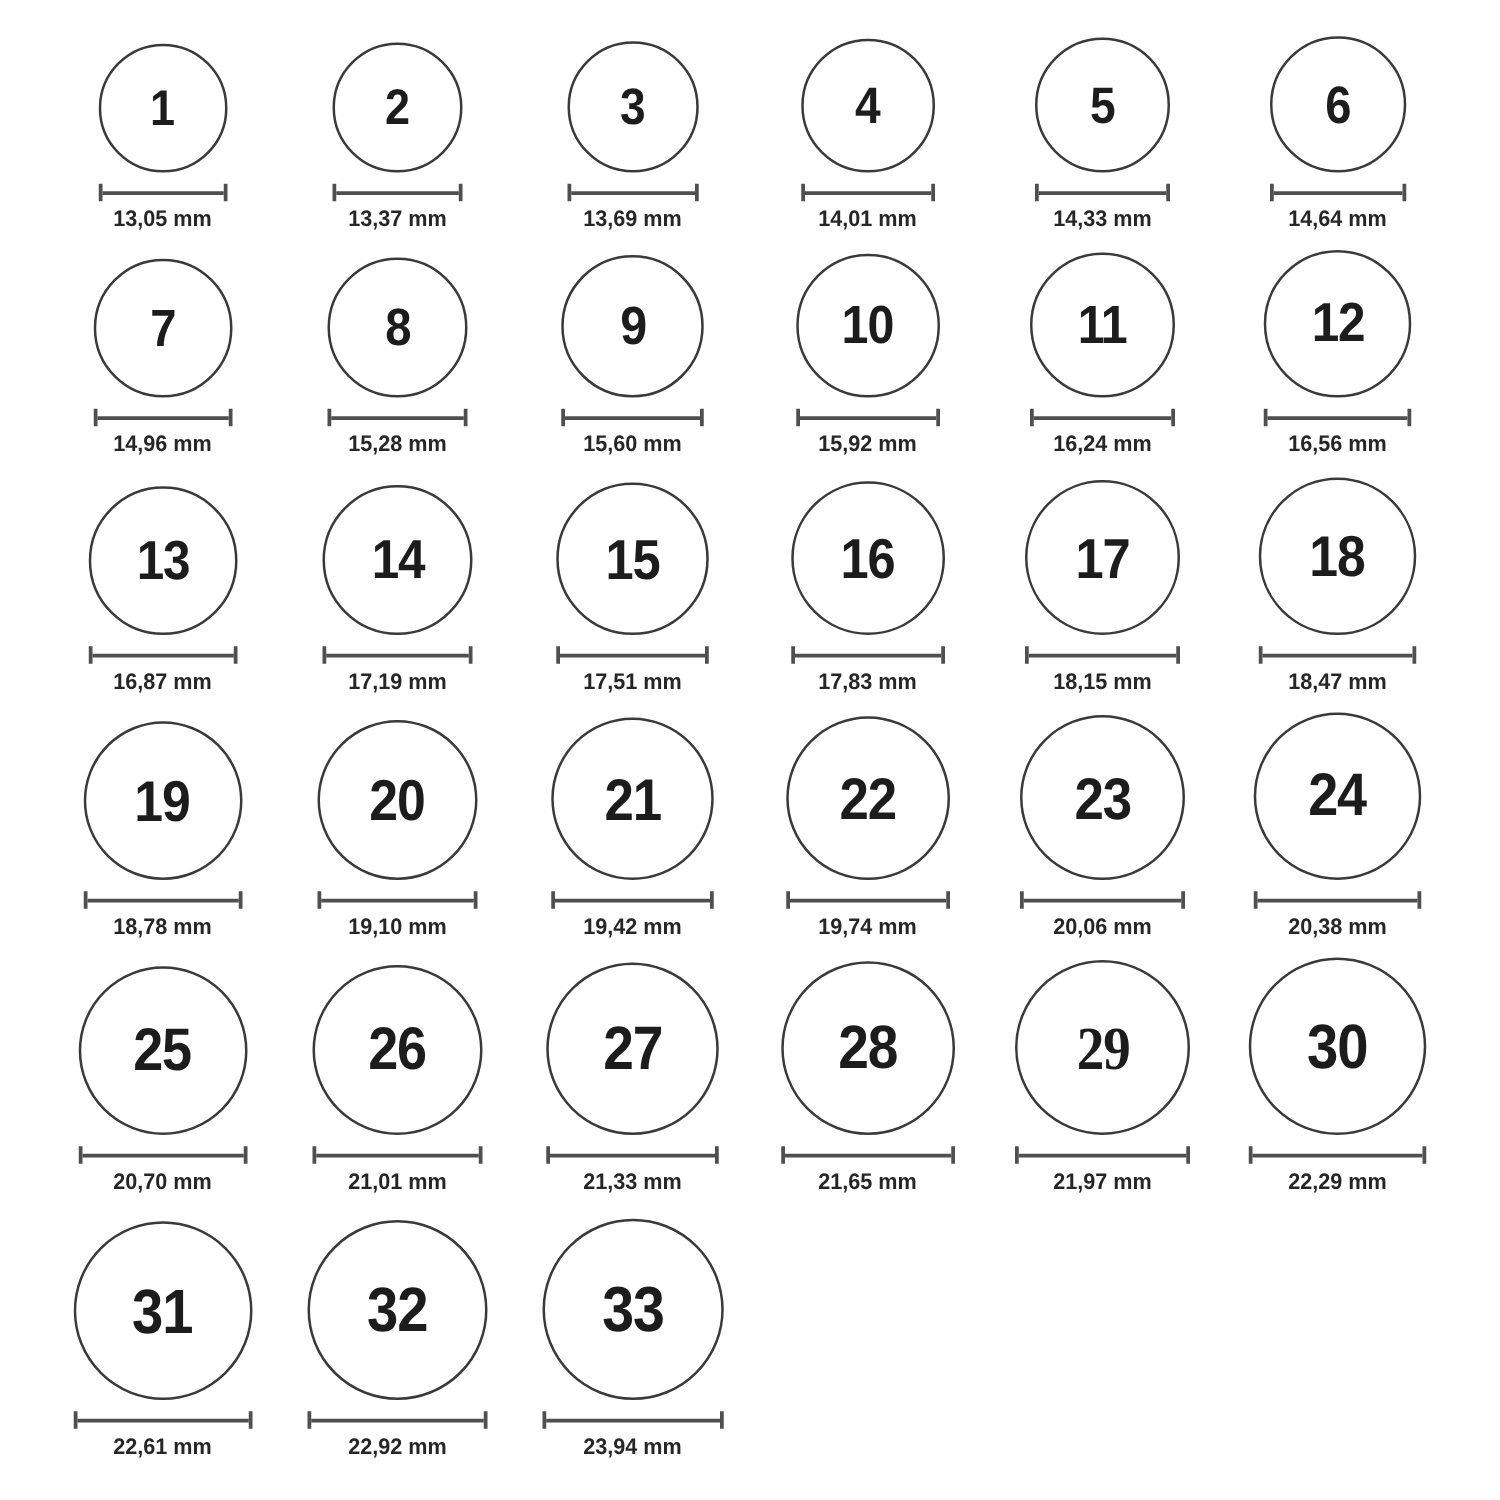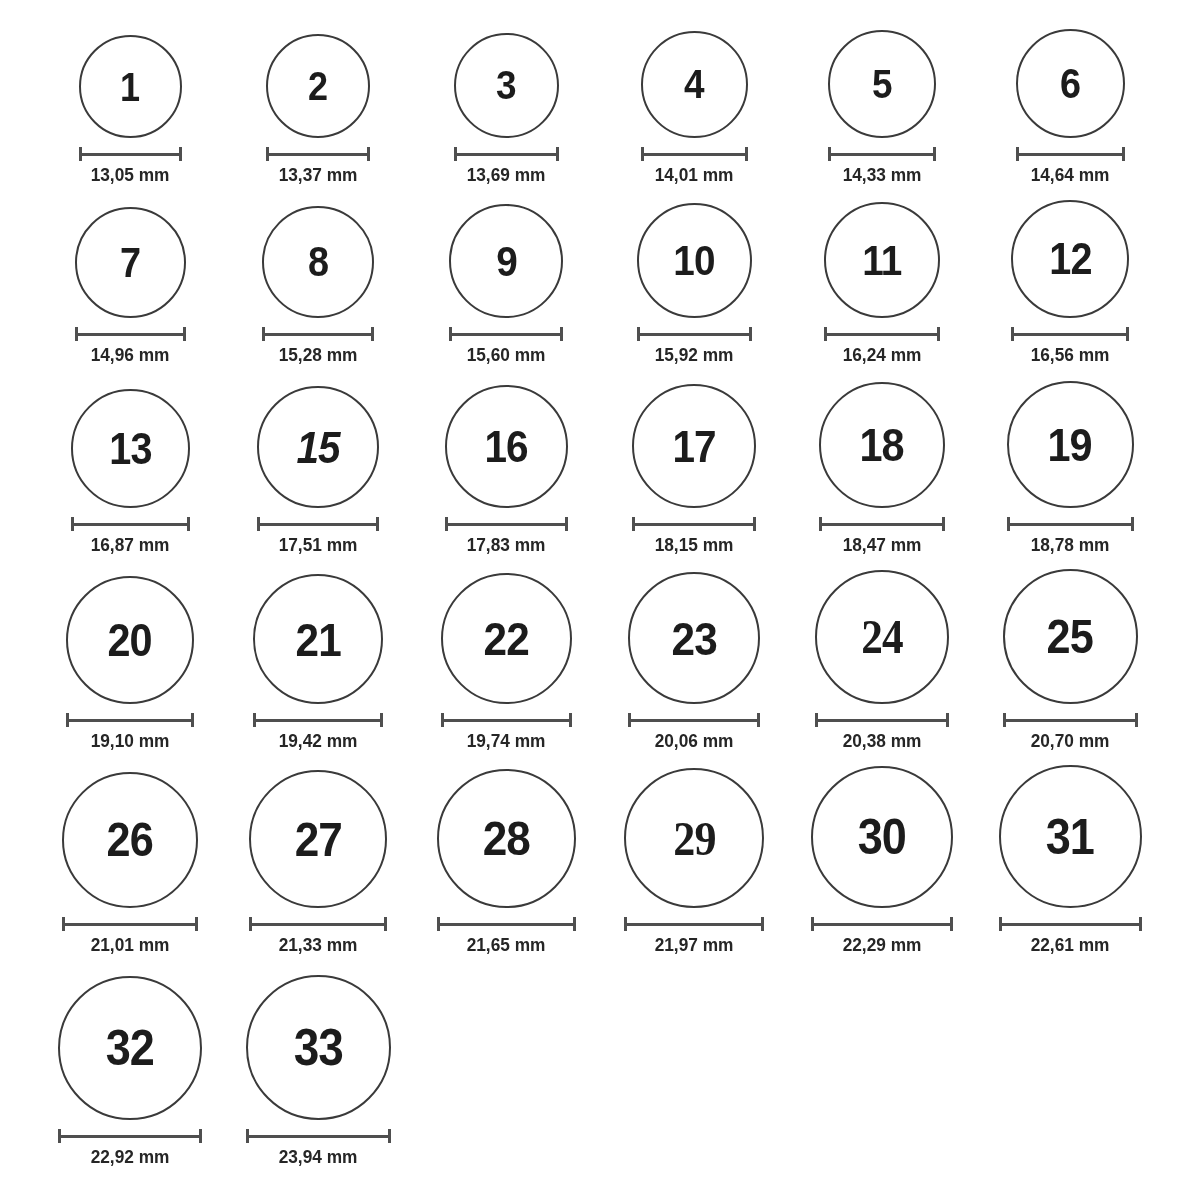--- a/index.html
+++ b/index.html
@@ -177,23 +177,30 @@
   </div>
 
   <div class="cell">
     <div class="circle" style="width: 119px; height: 119px;">
       <span class="num" style="font-size: 44px;">13</span>
     </div>
     <div class="measure" style="width: 119px;"></div>
     <div class="label">16,87 mm</div>
   </div>
 
-
-  <div class="cell">
-    <div class="circle" style="width: 122px; height: 122px; font-style: italic;">
+  <div class="cell">
+    <div class="circle" style="width: 120px; height: 120px;">
+      <span class="num" style="font-size: 44px;">14</span>
+    </div>
+    <div class="measure" style="width: 120px;"></div>
+    <div class="label">17,19 mm</div>
+  </div>
+
+  <div class="cell">
+    <div class="circle" style="width: 122px; height: 122px;">
       <span class="num" style="font-size: 45px;">15</span>
     </div>
     <div class="measure" style="width: 122px;"></div>
     <div class="label">17,51 mm</div>
   </div>
 
   <div class="cell">
     <div class="circle" style="width: 123px; height: 123px;">
       <span class="num" style="font-size: 45px;">16</span>
     </div>
@@ -251,21 +258,21 @@
 
   <div class="cell">
     <div class="circle" style="width: 132px; height: 132px;">
       <span class="num" style="font-size: 47px;">23</span>
     </div>
     <div class="measure" style="width: 132px;"></div>
     <div class="label">20,06 mm</div>
   </div>
 
   <div class="cell">
-    <div class="circle" style="width: 134px; height: 134px; font-family: Liberation Serif, serif;">
+    <div class="circle" style="width: 134px; height: 134px;">
       <span class="num" style="font-size: 48px;">24</span>
     </div>
     <div class="measure" style="width: 134px;"></div>
     <div class="label">20,38 mm</div>
   </div>
 
   <div class="cell">
     <div class="circle" style="width: 135px; height: 135px;">
       <span class="num" style="font-size: 48px;">25</span>
     </div>

